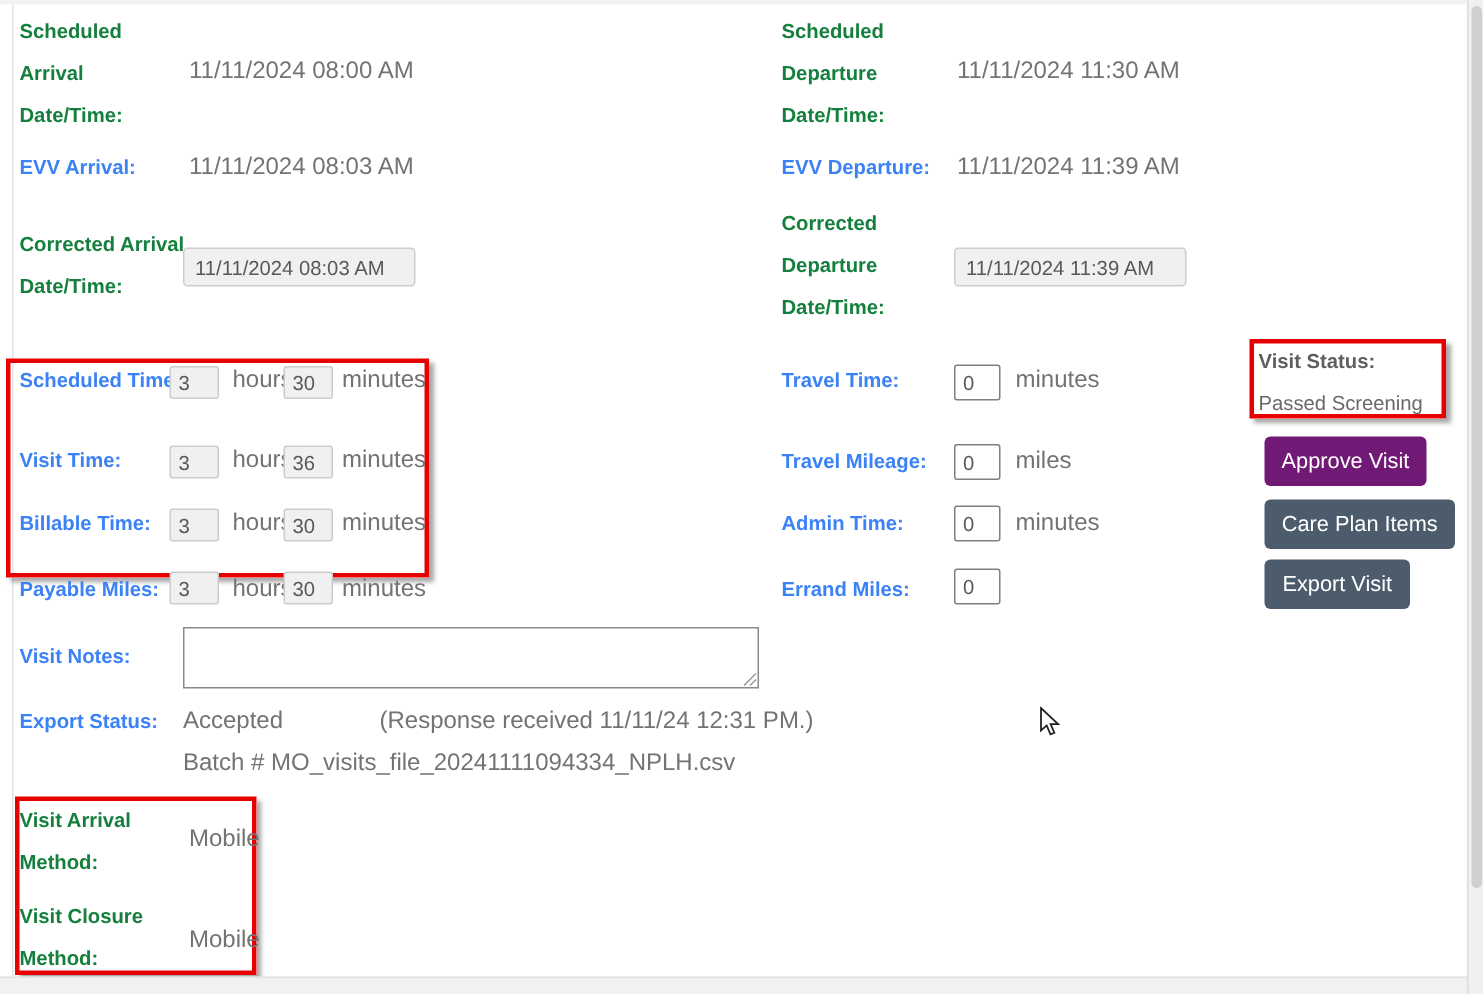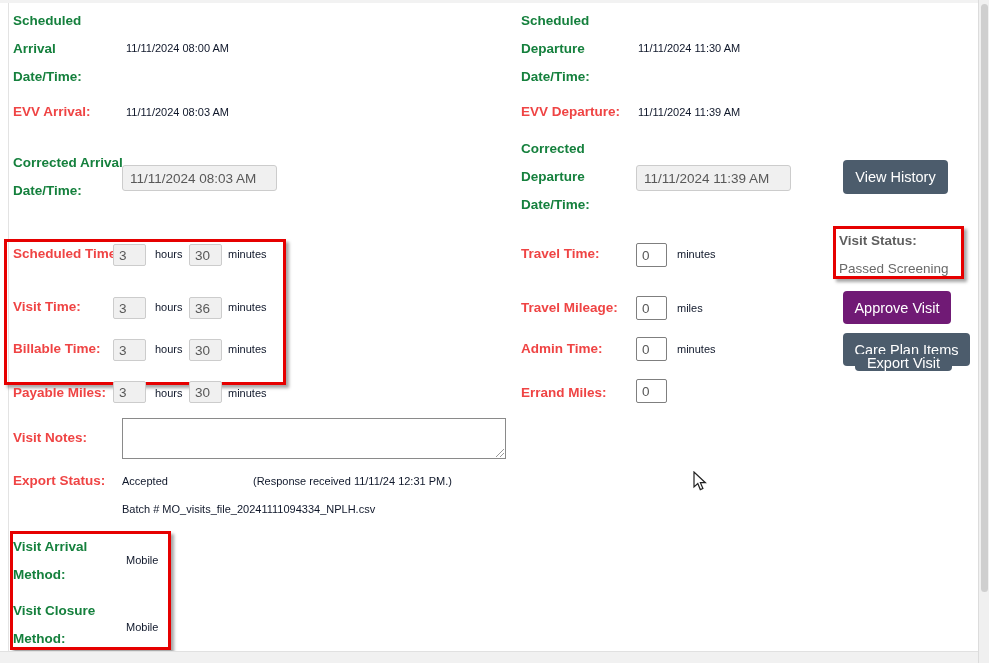--- a/index.html
+++ b/index.html
@@ -3,22 +3,22 @@
 <meta charset="utf-8">
 <style>
   * { margin:0; padding:0; box-sizing:border-box; }
   html,body { background:#fff; }
   .screen {
     position:relative; width:989px; height:663px; background:#ffffff;
     font-family:"Liberation Sans", sans-serif; overflow:hidden;
   }
   .lblblk { position:absolute; font-weight:bold; color:#15803d; font-size:13.5px; }
   .lblblk span { display:block; line-height:28px; }
-  .lbl1 { position:absolute; font-weight:bold; color:#ef4444; font-size:13.5px; line-height:16px; white-space:nowrap; }
-  .val  { position:absolute; color:#0f172a; font-size:11px; line-height:16px; white-space:nowrap; }
+  .lbl1 { position:absolute; font-weight:bold; color:#3b82f6; font-size:13.5px; line-height:16px; white-space:nowrap; }
+  .val  { position:absolute; color:#737373; font-size:16px; line-height:16px; white-space:nowrap; }
   .inp-dis {
     position:absolute; background:#f0f0f0; border:1px solid #cccccc; border-radius:3px;
     color:#585858; font-size:13.5px; font-family:inherit; padding:0 7px;
   }
   .inp-sm {
     position:absolute; width:33px; height:22px; background:#f0f0f0; border:1px solid #cccccc;
     border-radius:2px; color:#585858; font-size:13.5px; font-family:inherit; padding:0 5px;
   }
   .inp-en {
     position:absolute; width:31px; height:24px; background:#ffffff; border:1px solid #7f7f7f;
@@ -129,21 +129,20 @@
   <div class="lbl1" style="left:521px; top:104px;">EVV Departure:</div>
   <div class="val" style="left:638px; top:104px;">11/11/2024 11:39 AM</div>
 
   <div class="lblblk" style="left:521px; top:135px; width:110px;">
     <span>Corrected</span>
     <span>Departure</span>
     <span>Date/Time:</span>
   </div>
   <input class="inp-dis" style="left: 636px; top: 165px; width: 155px; height: 26px;" value="11/11/2024 11:39 AM">
 
-  <button class="btn btn-dark" style="left:843px; top:160px; width:105px; height:34px;">View History</button>
 
   <div class="lbl1" style="left:521px; top:246px;">Travel Time:</div>
   <input class="inp-en" style="left: 636px; top: 243px;" value="0">
   <div class="val" style="left:677px; top:246px;">minutes</div>
 
   <div class="lbl1" style="left:521px; top:300px;">Travel Mileage:</div>
   <input class="inp-en" style="left: 636px; top: 296px;" value="0">
   <div class="val" style="left:677px; top:300px;">miles</div>
 
   <div class="lbl1" style="left:521px; top:341px;">Admin Time:</div>
@@ -154,21 +153,21 @@
   <input class="inp-en" style="left: 636px; top: 379px;" value="0">
 
   <div class="redbox" style="left:833px; top:226px; width:131px; height:53px;"></div>
   <div class="status-text">
     <b>Visit Status:</b>
     <span>Passed Screening</span>
   </div>
 
   <button class="btn btn-teal" style="left:843px; top:291px; width:108px; height:33px;">Approve Visit</button>
   <button class="btn btn-dark" style="left:843px; top:333px; width:127px; height:33px;">Care Plan Items</button>
-  <button class="btn btn-dark" style="left:843px; top:354px; width:97px; height:17px;margin-left:12px;">Export Visit</button>
+  <button class="btn btn-dark" style="left:843px; top:373px; width:97px; height:33px;">Export Visit</button>
 
   <svg class="cursor" width="14" height="21" viewBox="0 0 14 21">
     <path d="M1,1 L1,16 L4.8,12.6 L7.3,18.6 L9.9,17.5 L7.4,11.7 L12.4,11.7 Z" fill="#ffffff" stroke="#222222" stroke-width="1.2" stroke-linejoin="miter"></path>
   </svg>
 
   <div class="scroll-track">
     <div class="scroll-thumb"></div>
   </div>
   <div class="footer"></div>
 

